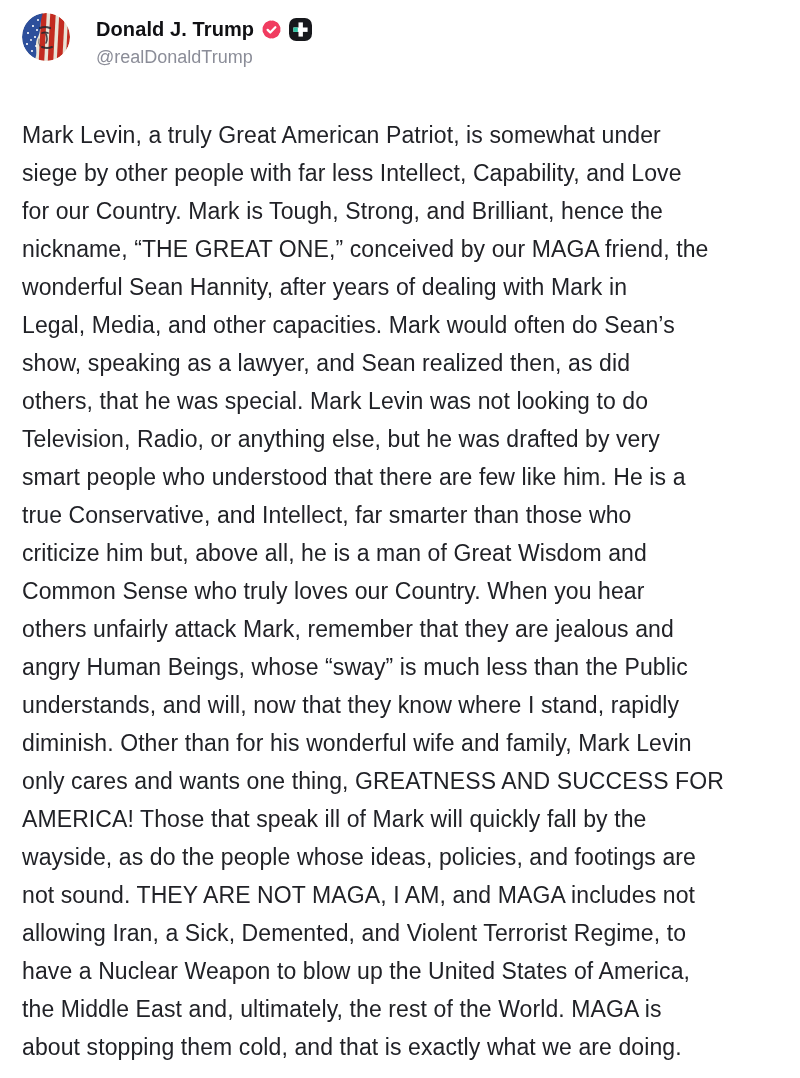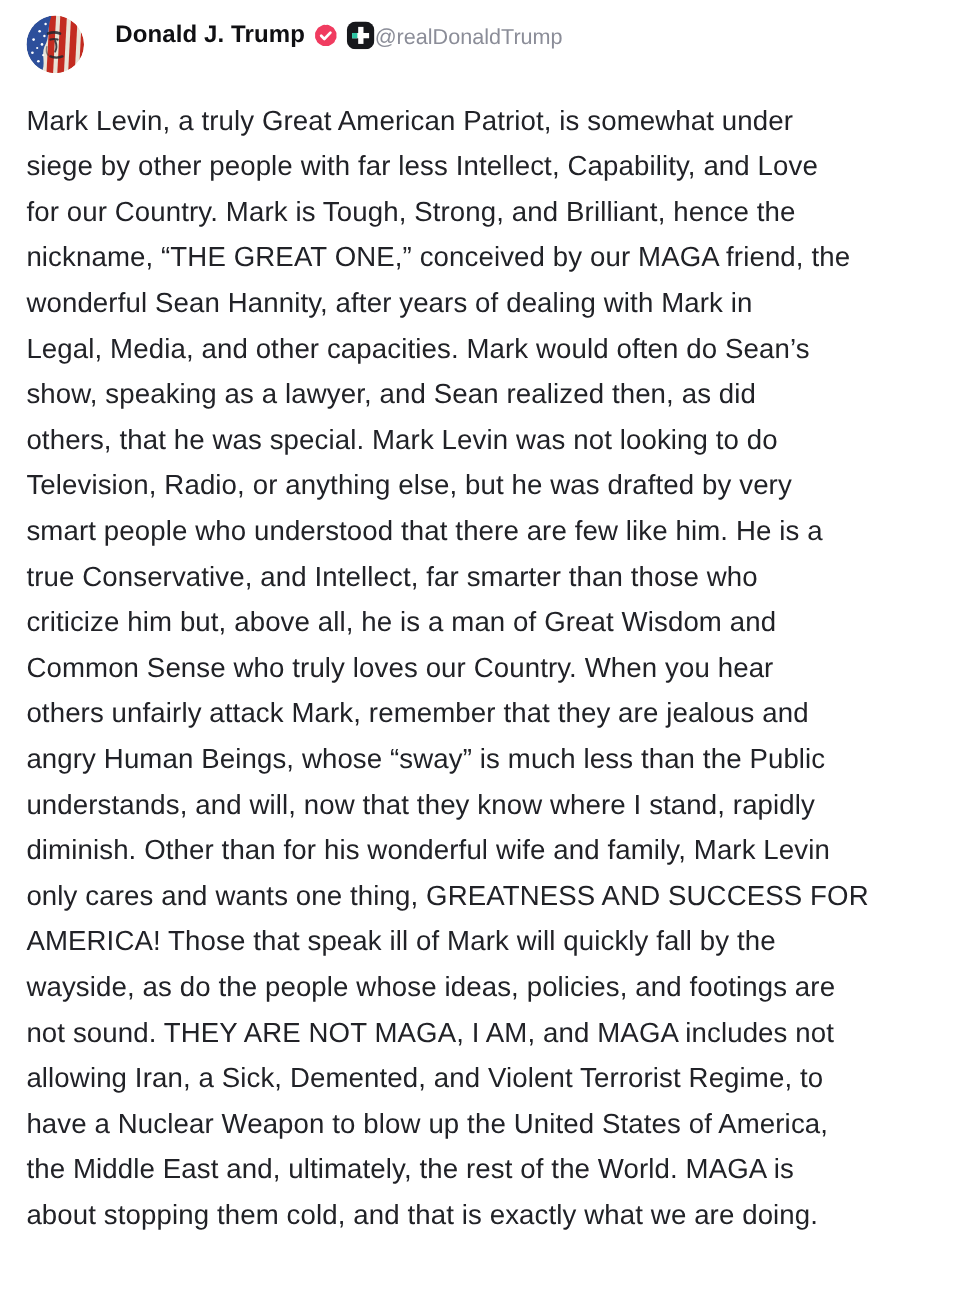--- a/index.html
+++ b/index.html
@@ -27,21 +27,21 @@
     height: 48px;
     border-radius: 50%;
     overflow: hidden;
     flex: 0 0 48px;
     cursor: pointer;
   }
   .avatar svg { display: block; }
   .id-block {
     padding-top: 3px;
     display: flex;
-    flex-direction: row;
+    flex-direction: column;
   }
   .name-row {
     display: flex;
     align-items: center;
     gap: 7px;
     height: 26px;
   }
   .display-name {
     font-size: 20px;
     font-weight: 700;
@@ -50,21 +50,21 @@
     cursor: pointer;
   }
   .badge { display: inline-flex; align-items: center; }
   .handle {
     margin-top: 5px;
     font-size: 18px;
     color: #8b8d98;
     cursor: pointer;
   }
   .post-body {
-    margin-top: 20px;
+    margin-top: 48px;
     width: 756px;
     font-size: 23px;
     line-height: 38px;
     color: #212227;
     white-space: pre-line;
     letter-spacing: 0.1px;
   }
 </style>
 </head>
 <body>

